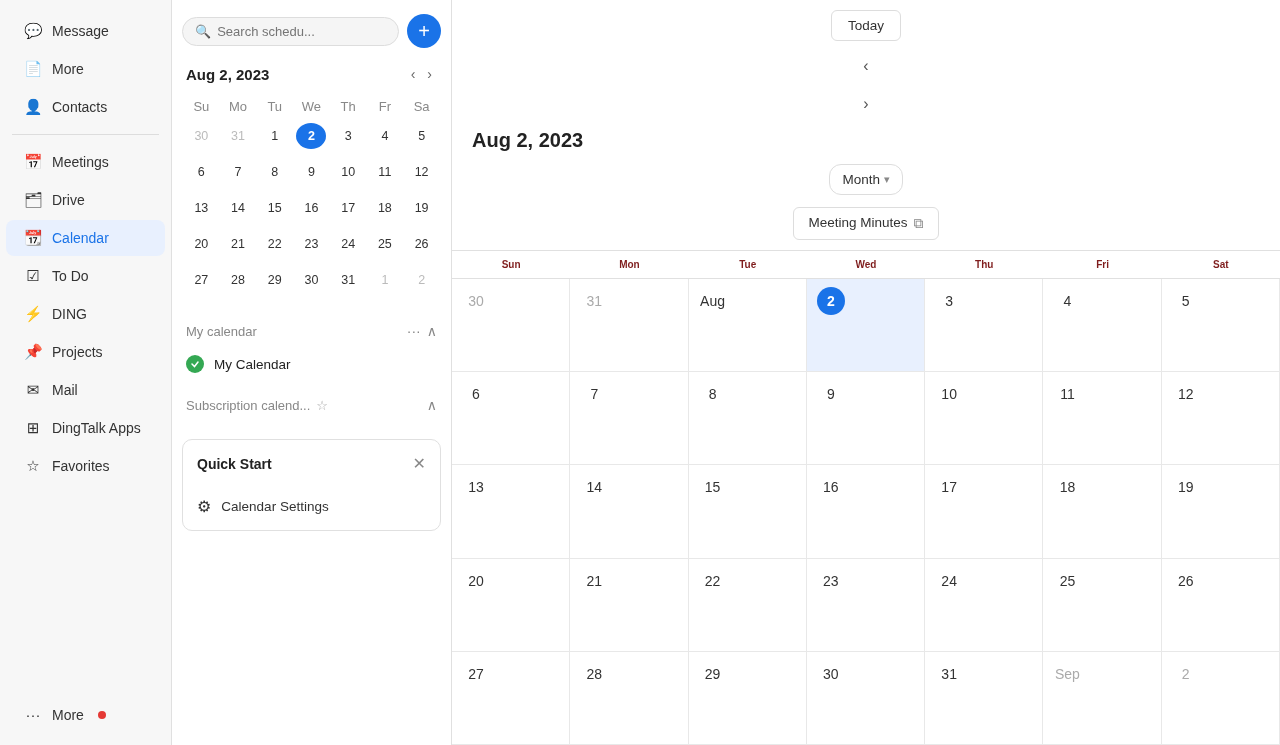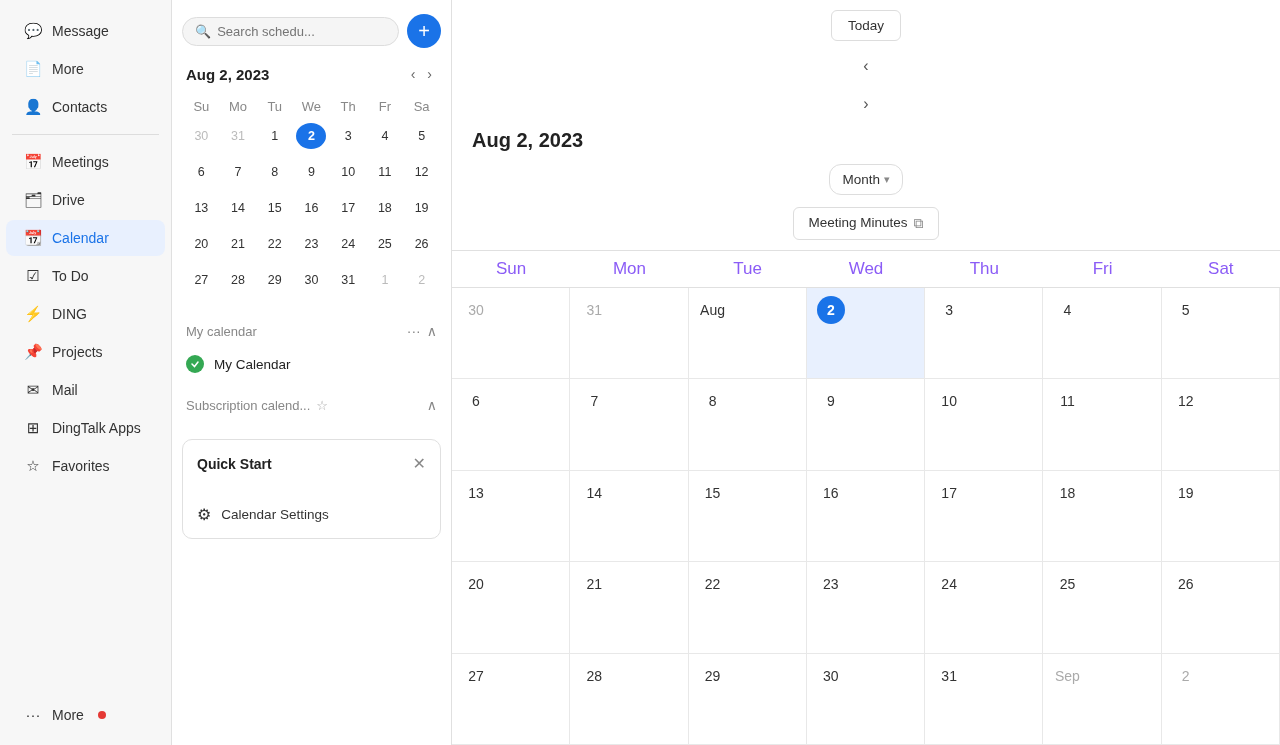--- a/index.html
+++ b/index.html
@@ -128,21 +128,21 @@
     .cal-dot svg { fill: white; }
 
     .quick-start-box {
       margin-top: 16px;
       border: 1px solid #e0e0e0;
       border-radius: 10px;
       padding: 14px 14px 10px;
     }
     .quick-start-header {
       display: flex; align-items: center; justify-content: space-between;
-      margin-bottom: 28px;
+      margin-bottom: 20px;
     }
     .quick-start-title { font-size: 14px; font-weight: 600; color: #222; }
     .quick-start-close { background: none; border: none; cursor: pointer; color: #888; font-size: 16px; }
     .cal-settings-item {
       display: flex; align-items: center; gap: 10px;
       font-size: 13.5px; color: #333; cursor: pointer; padding: 4px 0;
     }
 
     
     .main-area {
@@ -193,21 +193,21 @@
 
     
     .cal-grid-container { flex: 1; overflow: hidden; display: flex; flex-direction: column; }
     .cal-weekdays {
       display: grid; grid-template-columns: repeat(7, 1fr);
       border-bottom: 1px solid #e0e0e0;
       flex-shrink: 0;
     }
     .cal-weekday {
       text-align: center; padding: 8px 0;
-      font-size: 17px; color: #8b5cf6; font-weight: 400;
+      font-size: 10px; color: #7f1d1d; font-weight: 700;
     }
     .cal-days-grid {
       display: grid;
       grid-template-columns: repeat(7, 1fr);
       grid-template-rows: repeat(5, 1fr);
       flex: 1;
     }
     .cal-day {
       border-right: 1px solid #e8e8e8;
       border-bottom: 1px solid #e8e8e8;

